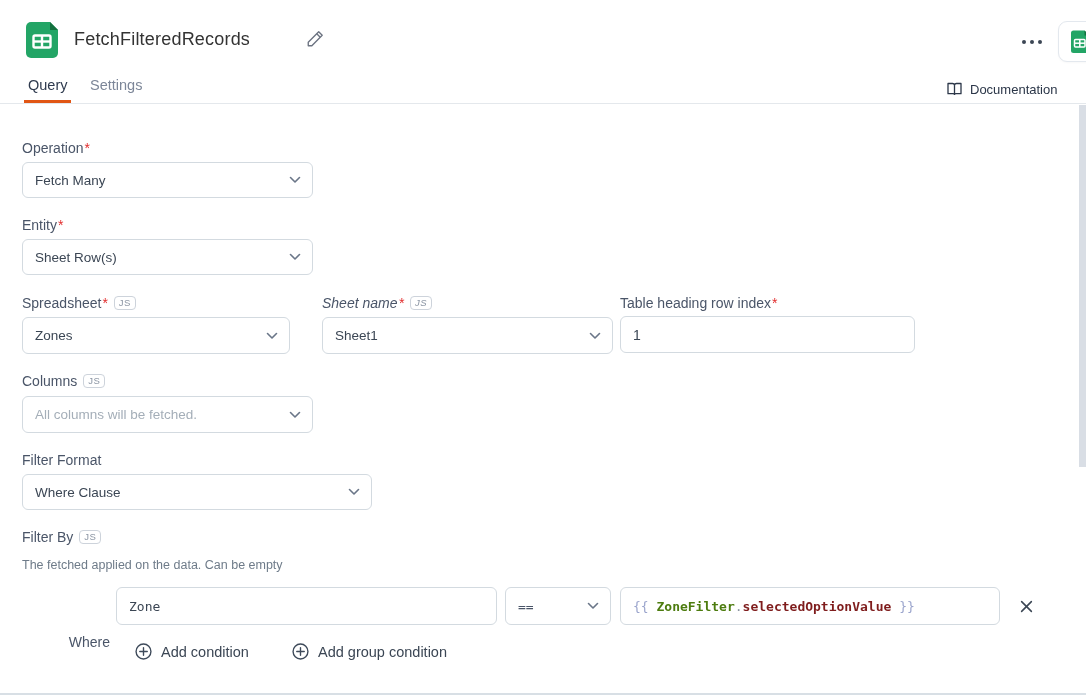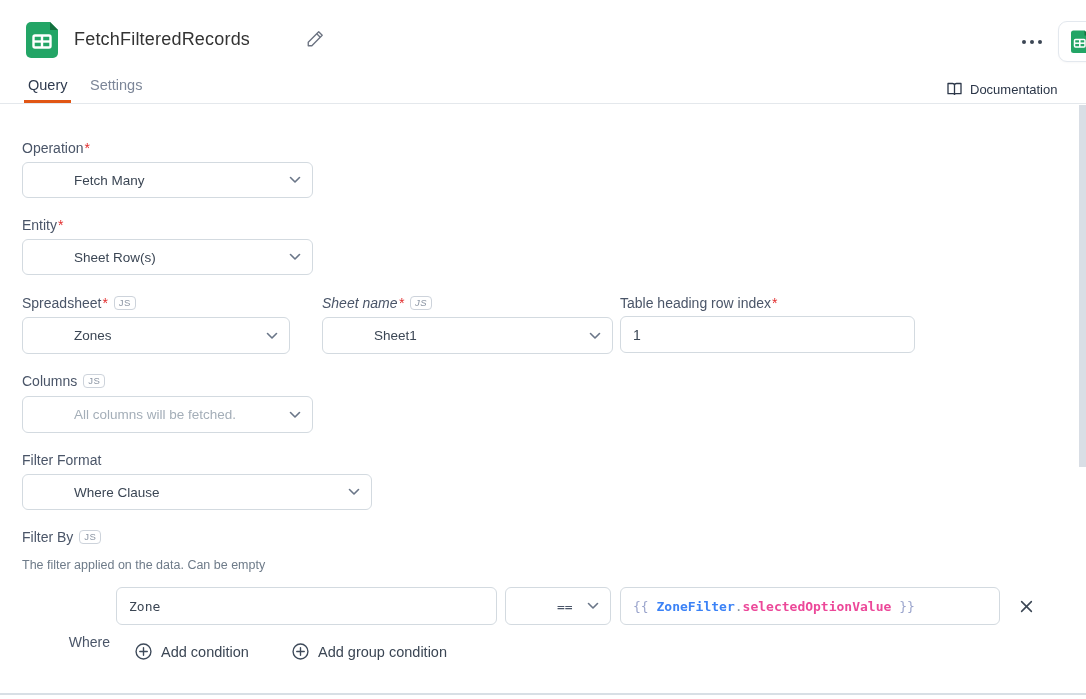--- a/index.html
+++ b/index.html
@@ -43,21 +43,21 @@
   .js-badge {
     display: inline-block; margin-left: 6px; padding: 0px 4px 1px;
     font-size: 9.5px; letter-spacing: 0.5px; color: #8B95A3;
     border: 1px solid #CDD3DB; border-radius: 4px; vertical-align: 2px;
   }
   .select, .text-input {
     position: absolute; height: 36px; background: #fff;
     border: 1px solid #D3DAE0; border-radius: 6px;
   }
   .select { display: flex; align-items: center; padding: 0 30px 0 12px; cursor: pointer; }
-  .select-value { font-size: 13.5px; color: #3B4654; overflow: hidden; white-space: nowrap; margin-left: 39px; }
+  .select-value { font-size: 13.5px; color: #3B4654; overflow: hidden; white-space: nowrap; }
   .select-value.placeholder { color: #A4AEB8; }
   .chev { position: absolute; right: 11px; top: 50%; transform: translateY(-50%); }
   .text-input { font-family: "Liberation Sans", sans-serif; font-size: 14px; color: #3B4654; padding: 0 12px; width: 295px; outline: none; }
   .help-text { position: absolute; font-size: 12.5px; color: #6E7B89; }
 
   
   .where-label { position: absolute; left: 40px; top: 598px; width: 70px; text-align: right; font-size: 14px; color: #4A5568; margin-top: 36px; }
   .code-input {
     position: absolute; height: 38px; background: #fff;
     border: 1px solid #D3DAE0; border-radius: 6px;
@@ -65,23 +65,23 @@
     font-family: "DejaVu Sans Mono", monospace; font-size: 13px;
   }
   .key-input {
     position: absolute; height: 38px; border: 1px solid #D3DAE0; border-radius: 6px;
     font-family: "DejaVu Sans Mono", monospace; font-size: 13px; color: #3B4654;
     padding: 0 12px; outline: none; background: #fff;
   }
   .op-select { height: 38px; }
   .op-select .select-value { font-family: "DejaVu Sans Mono", monospace; font-size: 13px; color: #4A5568; }
   .tok-brace { color: #9AA4CC; }
-  .tok-obj { color: #3b82f6; font-weight: bold; }
+  .tok-obj { color: #4d7c0f; font-weight: bold; }
   .tok-dot { color: #8A94A0; }
-  .tok-prop { color: #ec4899; font-weight: bold; }
+  .tok-prop { color: #7f1d1d; font-weight: bold; }
   .tok-sp { white-space: pre; }
   .close-btn { position: absolute; left: 1014px; top: 594px; width: 24px; height: 24px; display: flex; align-items: center; justify-content: center; cursor: pointer; }
 
   
   .action-btn { position: absolute; top: 643px; display: flex; align-items: center; gap: 9px; cursor: pointer; }
   .action-btn span { font-size: 14.5px; color: #3B4654; }
   .add-condition { left: 135px; }
   .add-group { left: 292px; }
 
   
@@ -201,21 +201,21 @@
   <div class="select" style="left:22px;top:474px;width:350px;">
     <span class="select-value">Where Clause</span>
     <svg class="chev" width="12" height="8" viewBox="0 0 12 8">
       <polyline points="1.5,1.5 6,6 10.5,1.5" fill="none" stroke="#6A7688" stroke-width="1.6" stroke-linecap="round" stroke-linejoin="round"></polyline>
     </svg>
   </div>
 
   <div class="field-label" style="left:22px;top:529px;">
     <span>Filter By</span><span class="js-badge">JS</span>
   </div>
-  <div class="help-text" style="left:22px;top:558px;">The filter applied on the data. Can be empty</div>
+  <div class="help-text" style="left:22px;top:558px;">The fetched applied on the data. Can be empty</div>
 
   <div class="where-label">Where</div>
 
   <input class="key-input" style="left: 116px; top: 587px; width: 381px;" value="Zone">
 
   <div class="select op-select" style="left:505px;top:587px;width:106px;">
     <span class="select-value">==</span>
     <svg class="chev" width="12" height="8" viewBox="0 0 12 8">
       <polyline points="1.5,1.5 6,6 10.5,1.5" fill="none" stroke="#6A7688" stroke-width="1.6" stroke-linecap="round" stroke-linejoin="round"></polyline>
     </svg>

